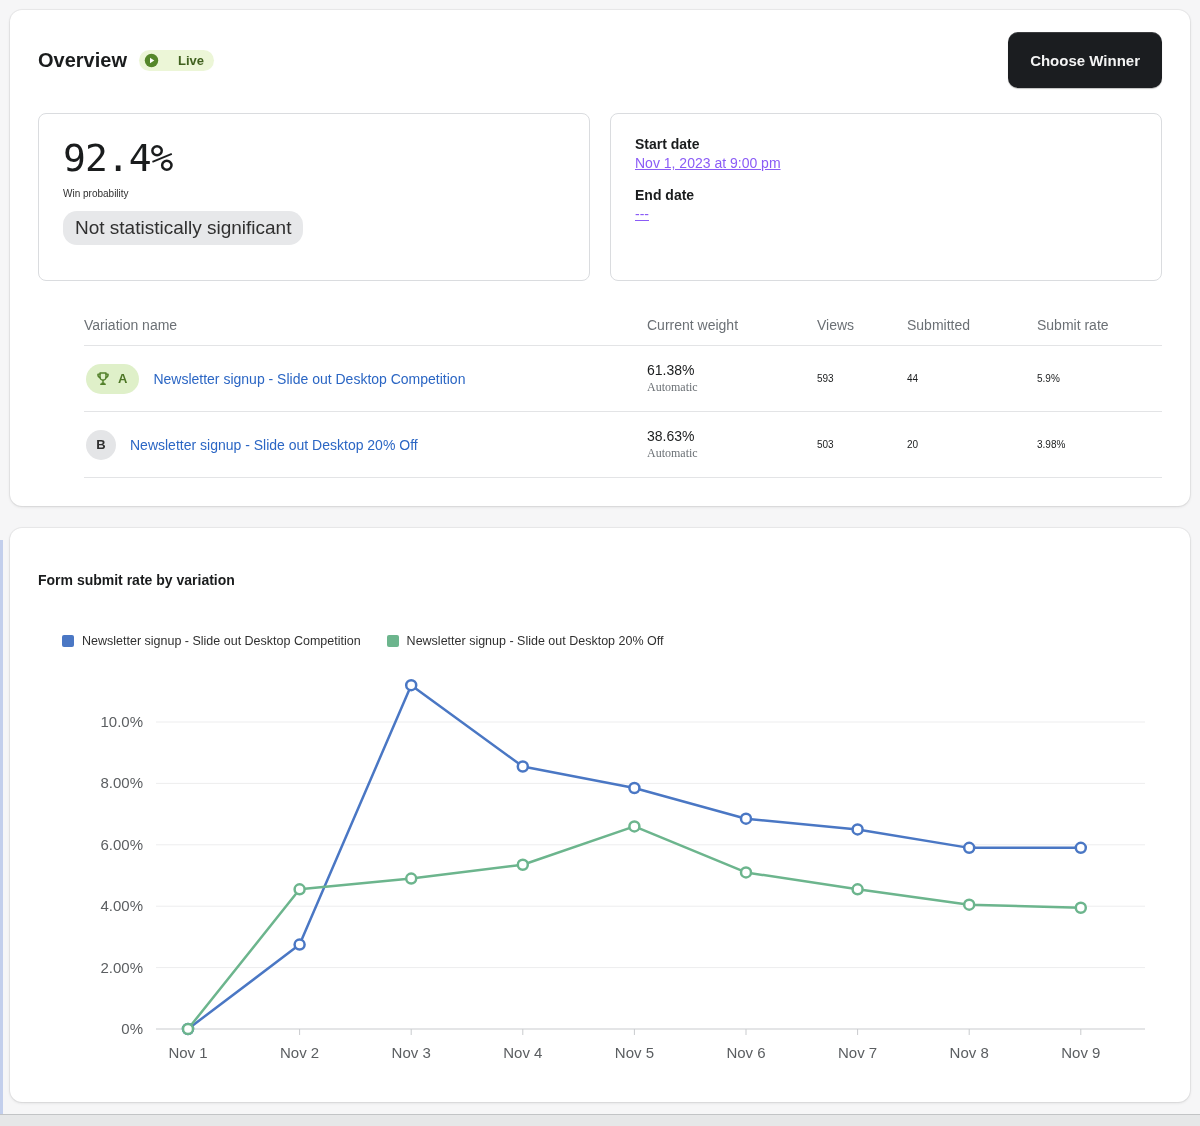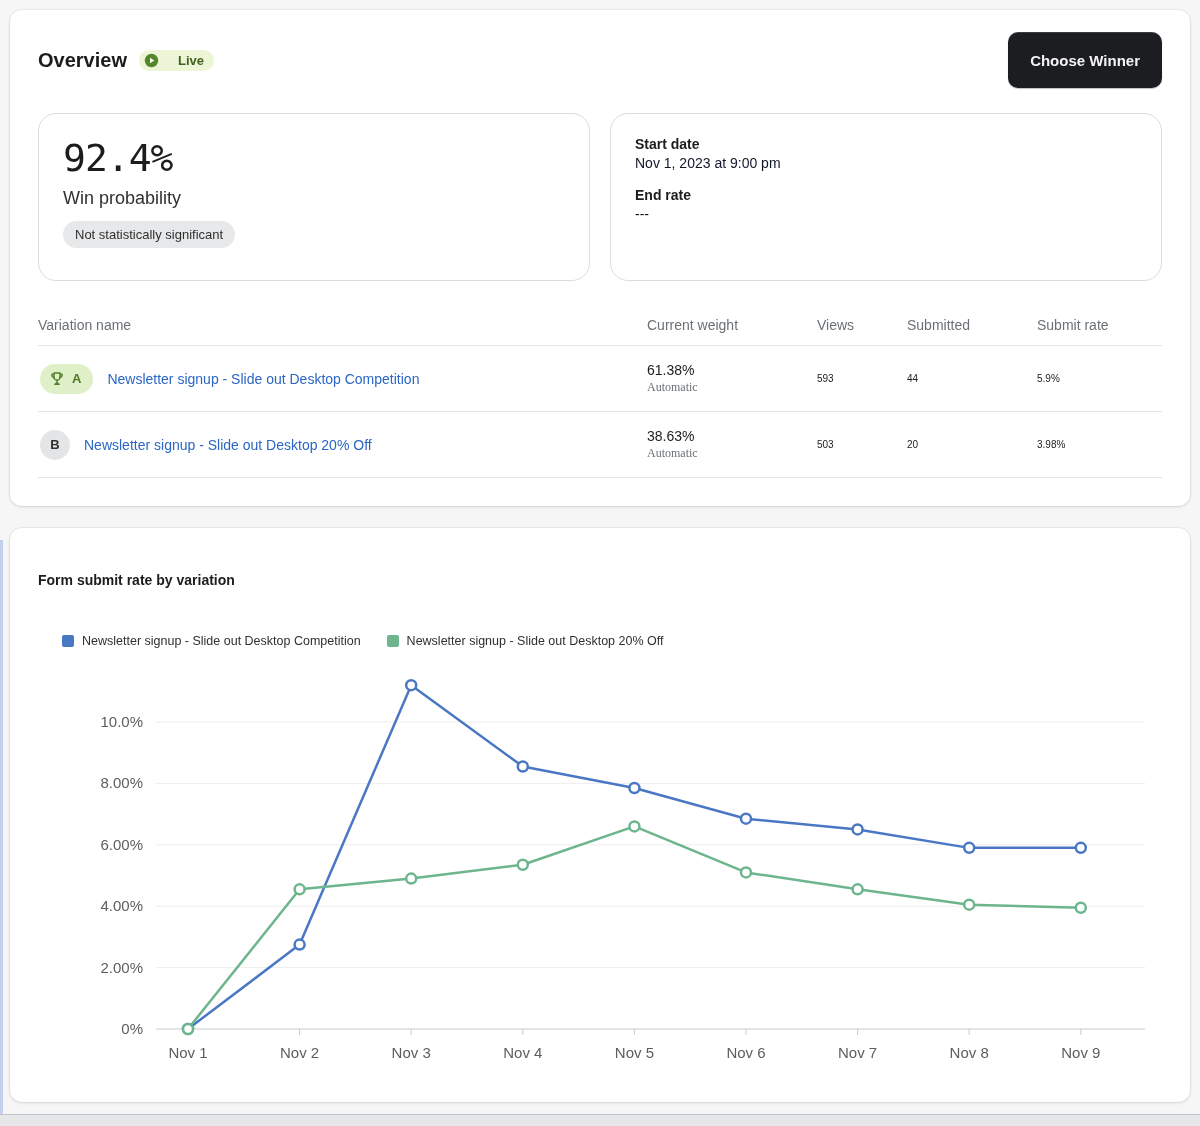--- a/index.html
+++ b/index.html
@@ -35,39 +35,39 @@
     height: 56px; padding: 0 22px;
     font-family: "Liberation Sans", sans-serif;
     font-size: 15px; font-weight: 600;
     box-shadow: inset 0 1px 0 rgba(255,255,255,.14), 0 1px 1px rgba(0,0,0,.25);
     cursor: pointer;
   }
 
   
   .metric-row { display: flex; gap: 20px; margin-top: 31px; }
   .metric-box {
-    flex: 1; border: 1px solid #dadcdf; border-radius: 18px;
+    flex: 1; border: 1px solid #dadcdf; border-radius: 8px;
     padding: 22px 24px; height: 168px;
   }
   .win-value {
     font-family: "DejaVu Sans Mono", monospace;
     font-size: 38px; font-weight: 500; color: #1a1c1d; letter-spacing: -1px;
   }
-  .win-label { font-size: 18px; color: #303030; margin-top: 8px; }
+  .win-label { font-size: 10px; color: #303030; margin-top: 8px; }
   .sig-pill {
     display: inline-block; margin-top: 12px;
     background: #e7e8ea; border-radius: 14px; padding: 6px 12px;
-    font-size: 13px; color: #303030;
+    font-size: 19px; color: #303030;
   }
   .date-label { font-size: 14px; font-weight: 700; color: #1a1c1d; }
-  .date-value { font-size: 14px; color: #0f172a; margin-top: 3px; }
+  .date-value { font-size: 14px; color: #8b5cf6; margin-top: 3px; text-decoration: underline; }
   .date-group + .date-group { margin-top: 16px; }
 
   
-  .var-table { margin-top: 36px; }
+  .var-table { margin-top: 36px; margin-left: 46px; }
   .t-row {
     display: grid;
     grid-template-columns: 1fr 170px 90px 130px 125px;
     align-items: center;
   }
   .t-head { border-bottom: 1px solid #e3e4e6; padding-bottom: 12px; }
   .t-head span { font-size: 14px; color: #6b7075; }
   .t-body-row { border-bottom: 1px solid #e3e4e6; padding: 13px 0; min-height: 66px; }
   .name-cell { display: flex; align-items: center; gap: 14px; padding-left: 2px; }
   .winner-pill {
@@ -124,21 +124,21 @@
       <div class="win-value">92.4%</div>
       <div class="win-label">Win probability</div>
       <span class="sig-pill">Not statistically significant</span>
     </div>
     <div class="metric-box">
       <div class="date-group">
         <div class="date-label">Start date</div>
         <div class="date-value">Nov 1, 2023 at 9:00 pm</div>
       </div>
       <div class="date-group">
-        <div class="date-label">End rate</div>
+        <div class="date-label">End date</div>
         <div class="date-value">---</div>
       </div>
     </div>
   </div>
 
   <div class="var-table">
     <div class="t-row t-head">
       <span>Variation name</span>
       <span>Current weight</span>
       <span>Views</span>

